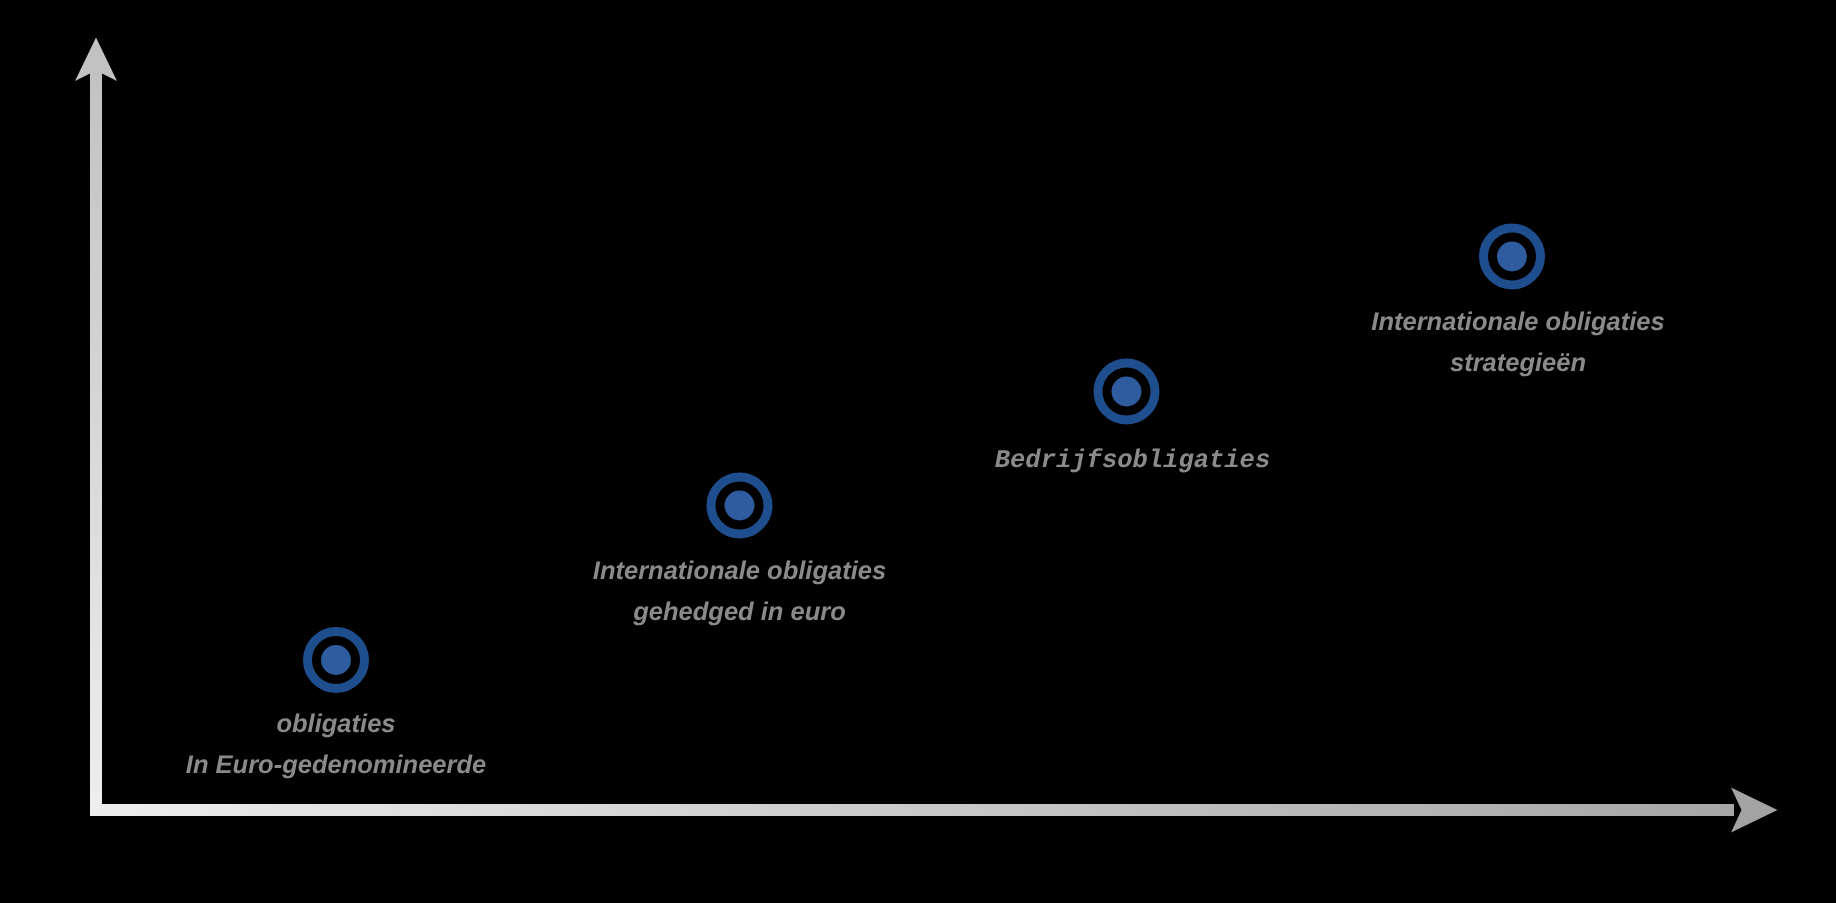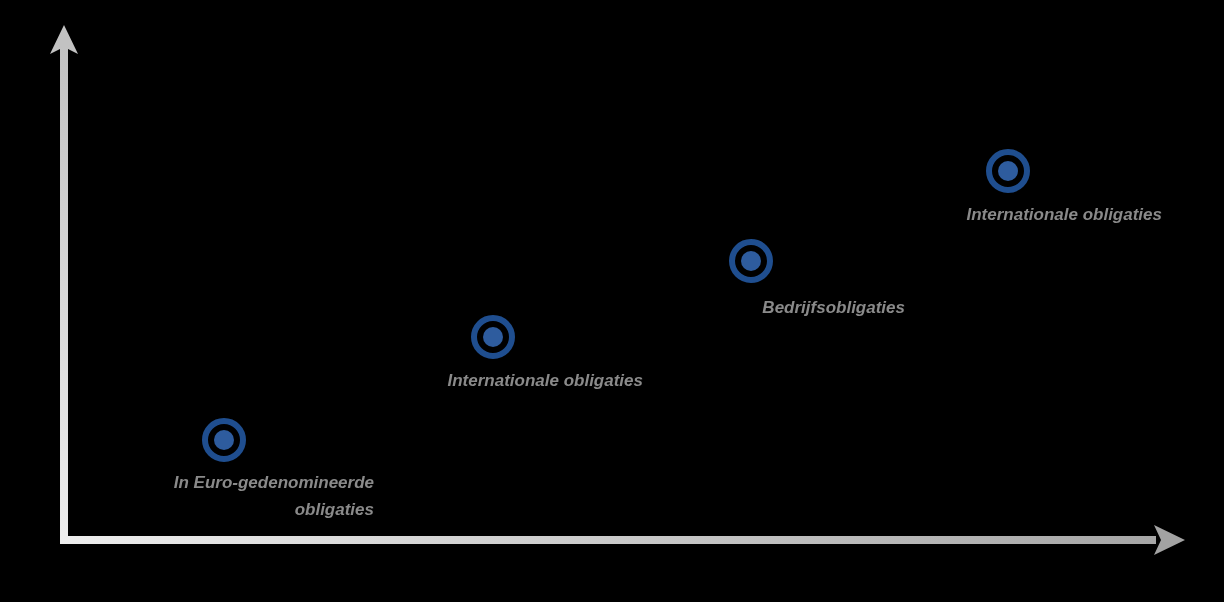--- a/index.html
+++ b/index.html
@@ -23,27 +23,27 @@
     position:absolute;left:50%;top:50%;width:20px;height:20px;
     transform:translate(-50%,-50%);border-radius:50%;
     background:var(--marker-dot,#2e5c9e);
   }
   .m1{left:202px;top:418px;}
   .m2{left:471px;top:315px;}
   .m3{left:729px;top:239px;}
   .m4{left:986px;top:149px;}
   
   .pt-label{
-    position:absolute;width:300px;text-align:right;
+    position:absolute;width:300px;text-align:center;
     font:italic 700 17px/27px "Liberation Sans",sans-serif;
     color:var(--label-text,#8a8a8a);
   }
   .l1{left:74px;top:469px;}
   .l2{left:343px;top:367px;}
-  .l3{left:605px;top:294px;}
+  .l3{left:605px;top:294px;font-family:Liberation Mono, monospace;}
   .l4{left:862px;top:201px;}
 </style>
 </head>
 <body>
 
 <div class="canvas">
 
   <svg class="axis-svg" viewBox="0 0 1224 602" xmlns="http://www.w3.org/2000/svg">
     <defs>
       <linearGradient id="gradY" x1="0" y1="0" x2="0" y2="1">
@@ -68,26 +68,28 @@
     <span class="dot"></span>
   </div>
   <div class="marker m3">
     <span class="dot"></span>
   </div>
   <div class="marker m4">
     <span class="dot"></span>
   </div>
 
   <div class="pt-label l1">
+    <div>obligaties</div>
     <div>In Euro-gedenomineerde</div>
-    <div>obligaties</div>
   </div>
   <div class="pt-label l2">
     <div>Internationale obligaties</div>
+    <div>gehedged in euro</div>
   </div>
   <div class="pt-label l3">
     <div>Bedrijfsobligaties</div>
   </div>
   <div class="pt-label l4">
     <div>Internationale obligaties</div>
+    <div>strategieën</div>
   </div>
 
 </div>
 
 </body></html>

